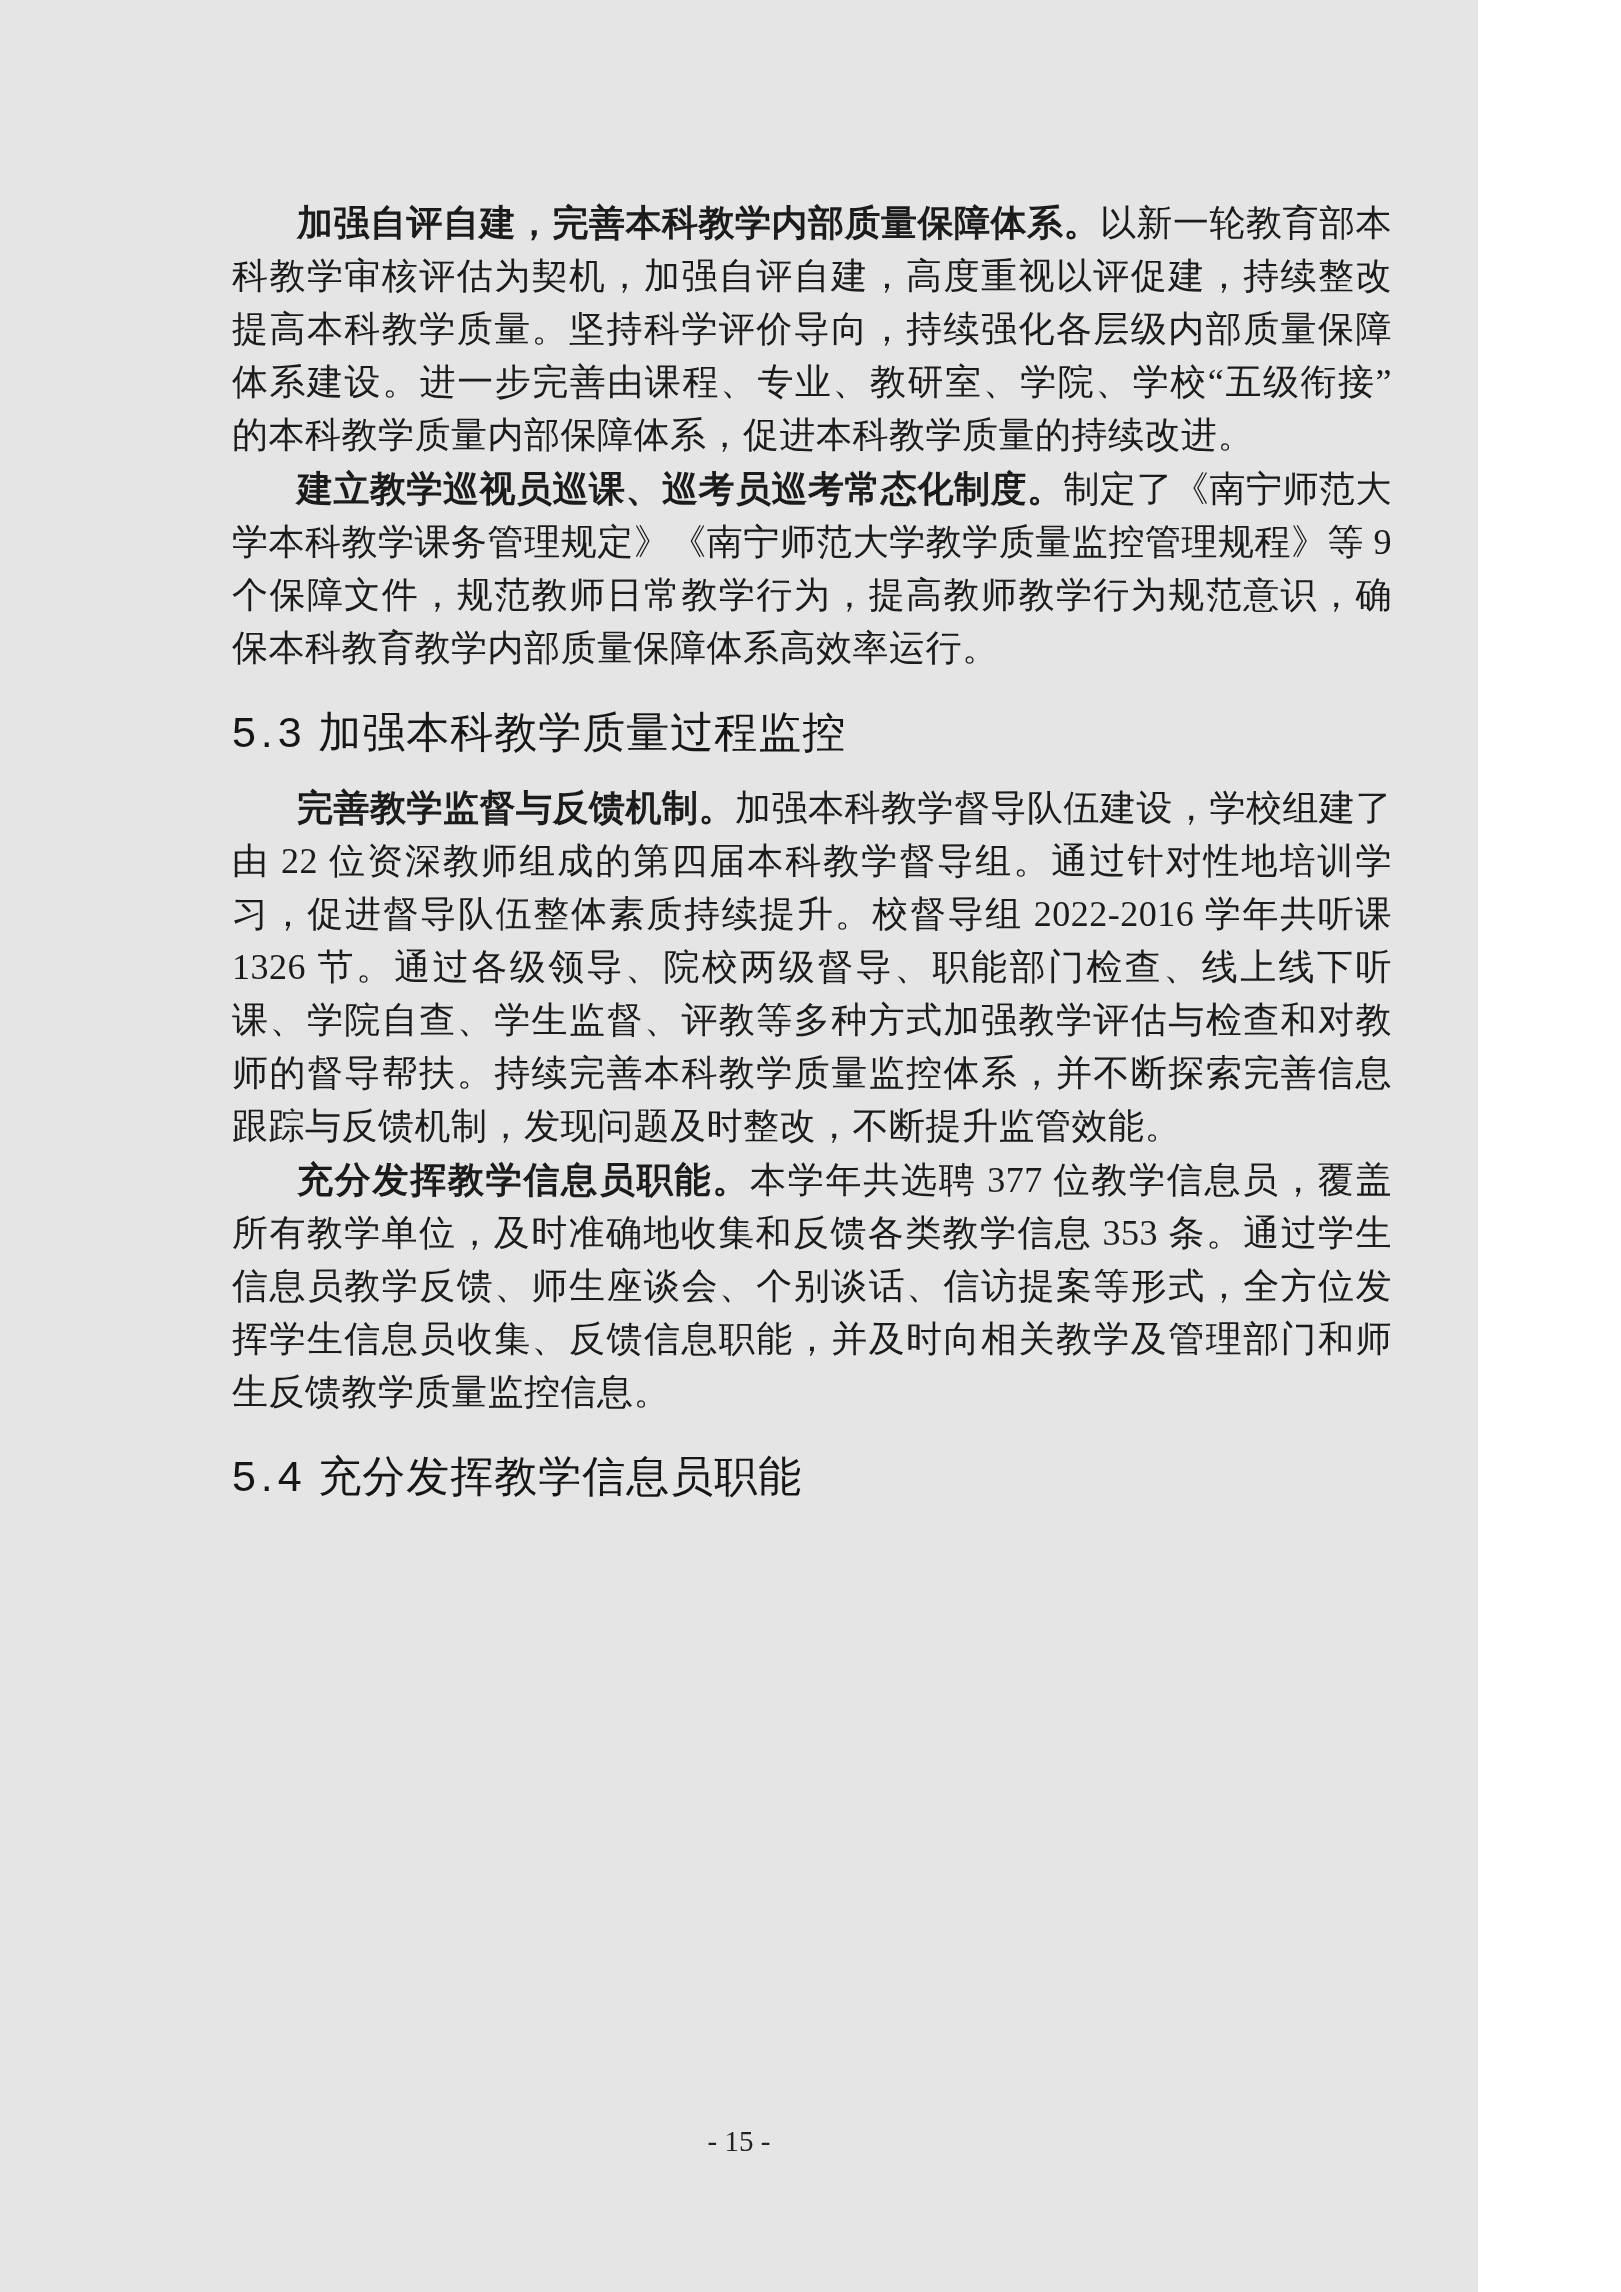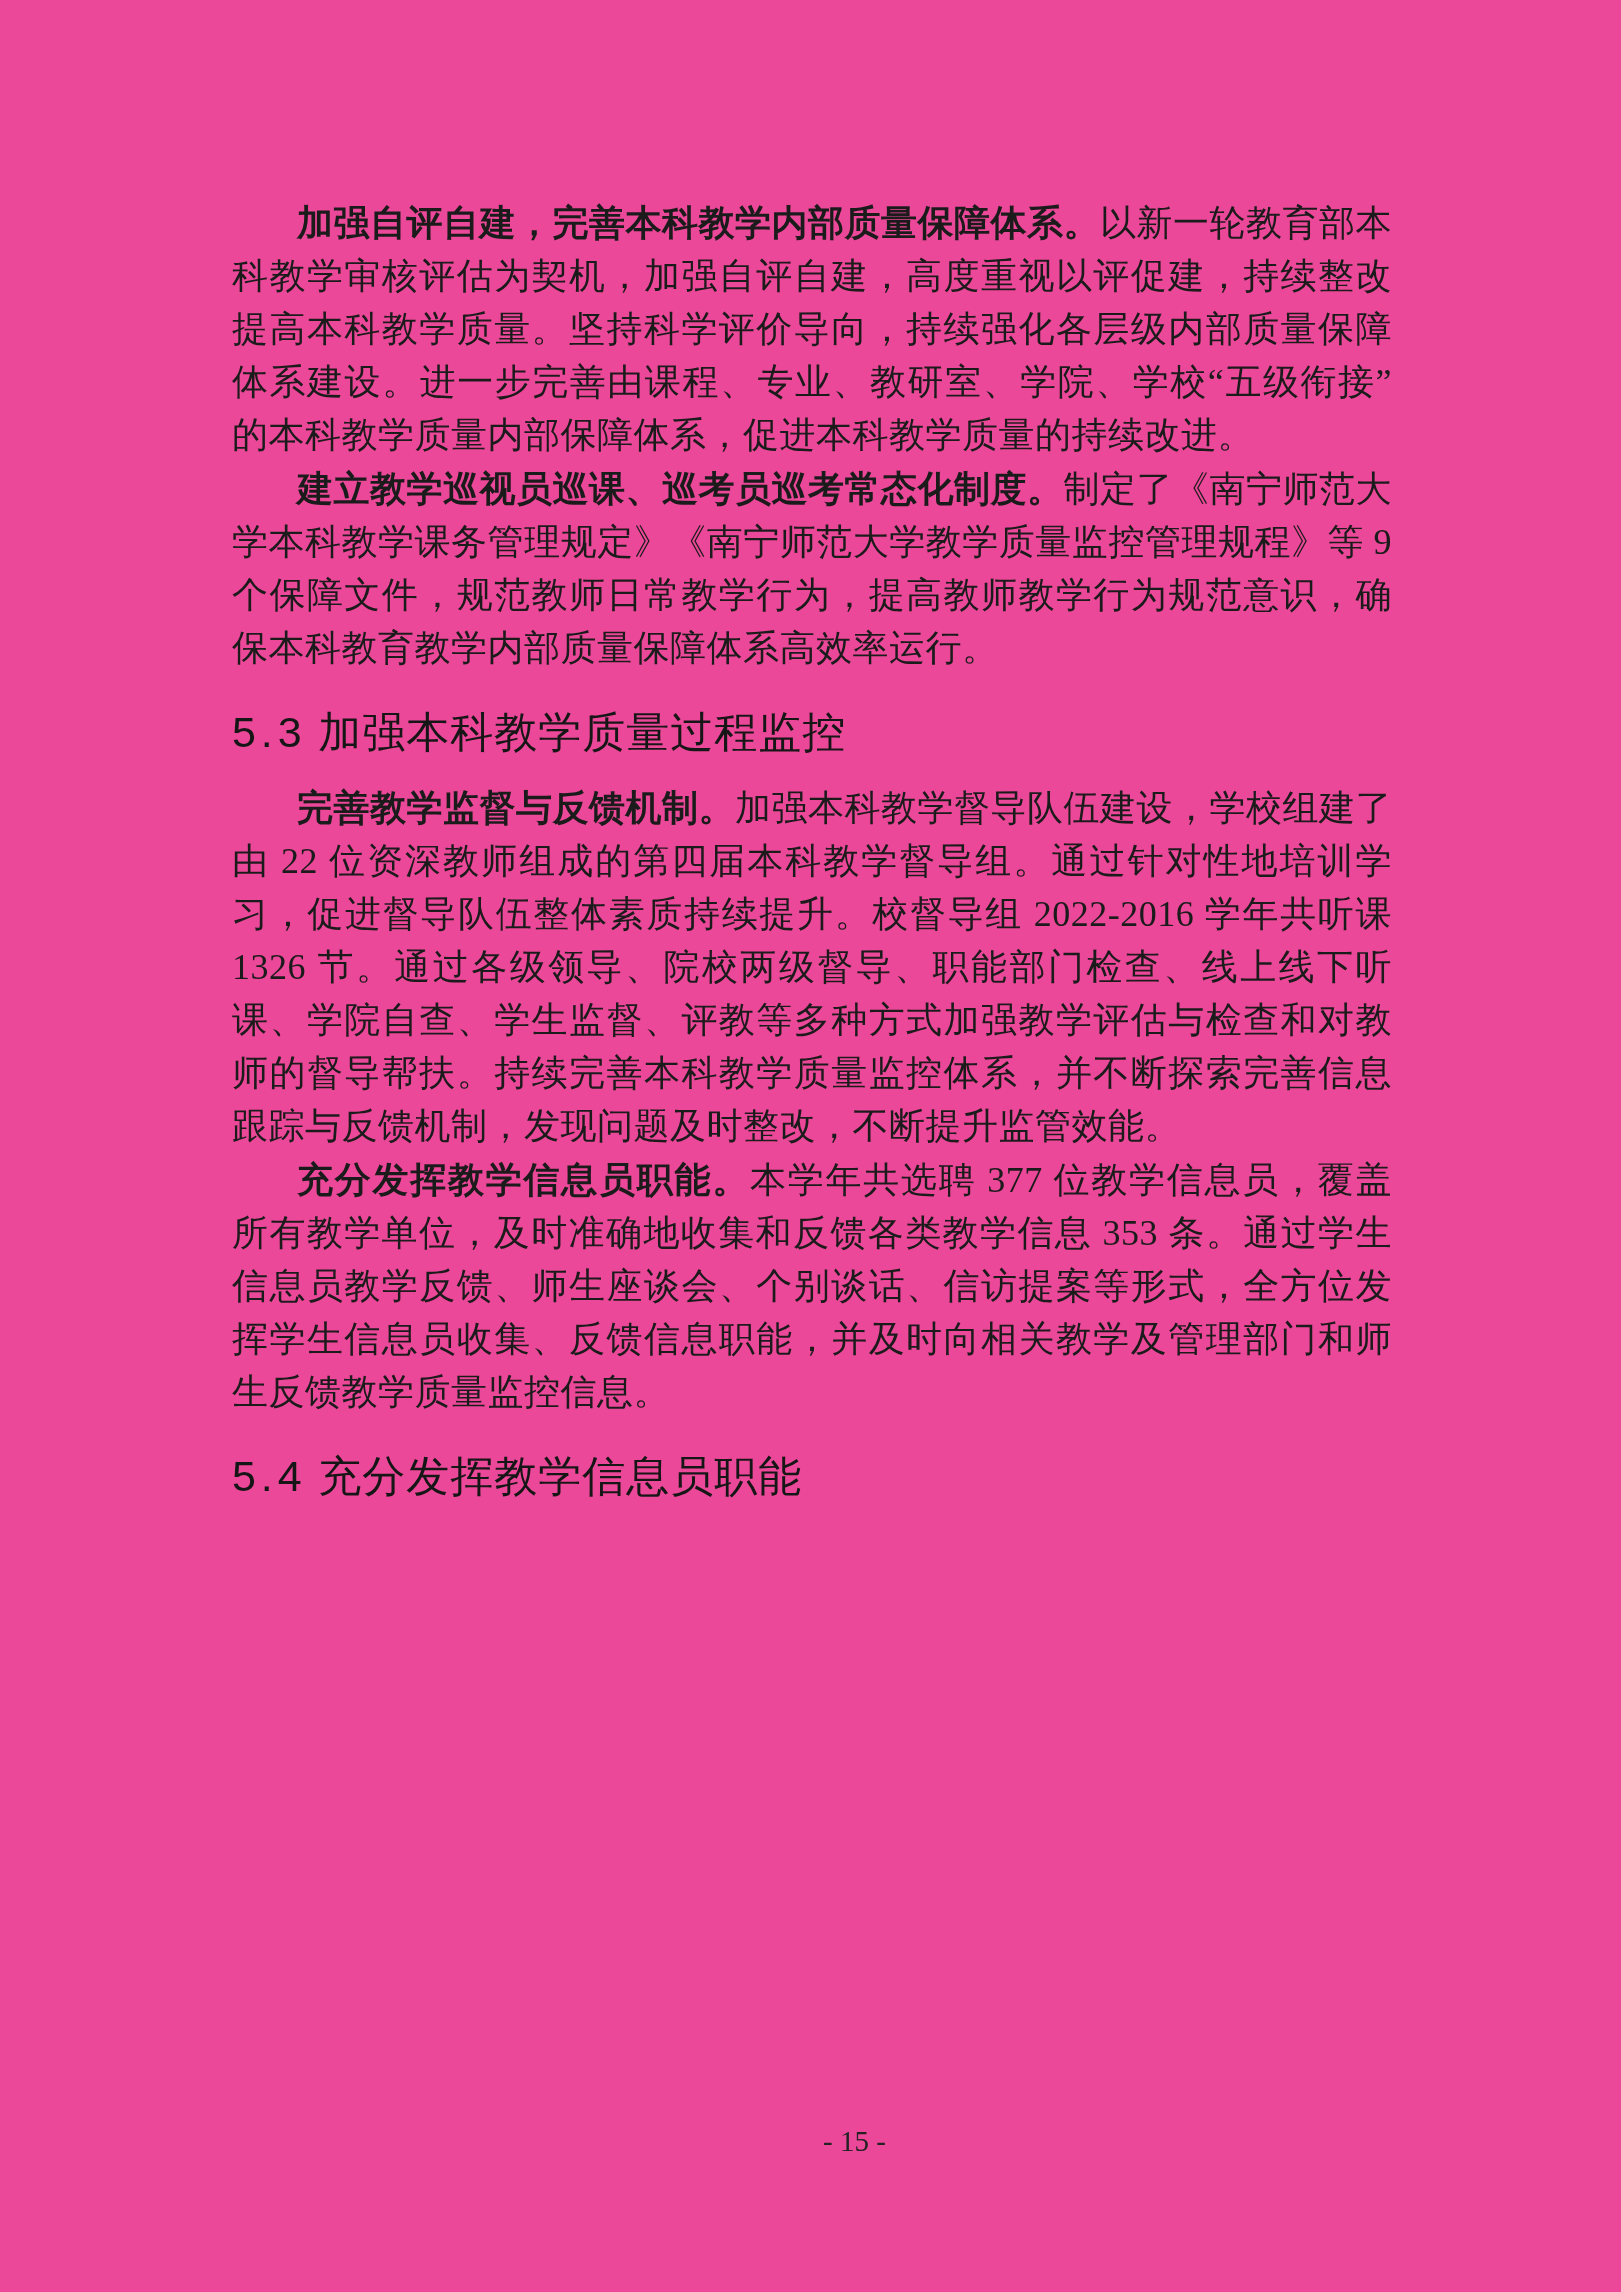--- a/index.html
+++ b/index.html
@@ -2,23 +2,23 @@
 <html lang="zh"><head>
 <meta charset="utf-8">
 <style>
   html, body {
     margin: 0;
     padding: 0;
     background: #ffffff;
   }
   .page {
     position: relative;
-    width: 1621px;
+    width: 1478px;
     height: 2293px;
-    background: #ec4899;
+    background: #e5e5e5;
     overflow: hidden;
     font-family: "Liberation Serif", "DejaVu Serif", serif;
     color: #1b1b1b;
   }
   .content {
     position: absolute;
     left: 232px;
     top: 196px;
     width: 1160px;
   }
@@ -50,21 +50,20 @@
   }
   .page-number {
     position: absolute;
     top: 2125px;
     left: 0;
     width: 100%;
     text-align: center;
     font-size: 29px;
     line-height: 33px;
     color: #222;
-    padding-left: 44px;
   }
 </style>
 </head>
 <body>
 
 <div class="page">
   <div class="content">
 
     <p class="para"><span class="lead">加强自评自建，完善本科教学内部质量保障体系。</span><span>以新一轮教育部本科教学审核评估为契机，加强自评自建，高度重视以评促建，持续整改提高本科教学质量。坚持科学评价导向，持续强化各层级内部质量保障体系建设。进一步完善由课程、专业、教研室、学院、学校“五级衔接”的本科教学质量内部保障体系，促进本科教学质量的持续改进。</span></p>
 

